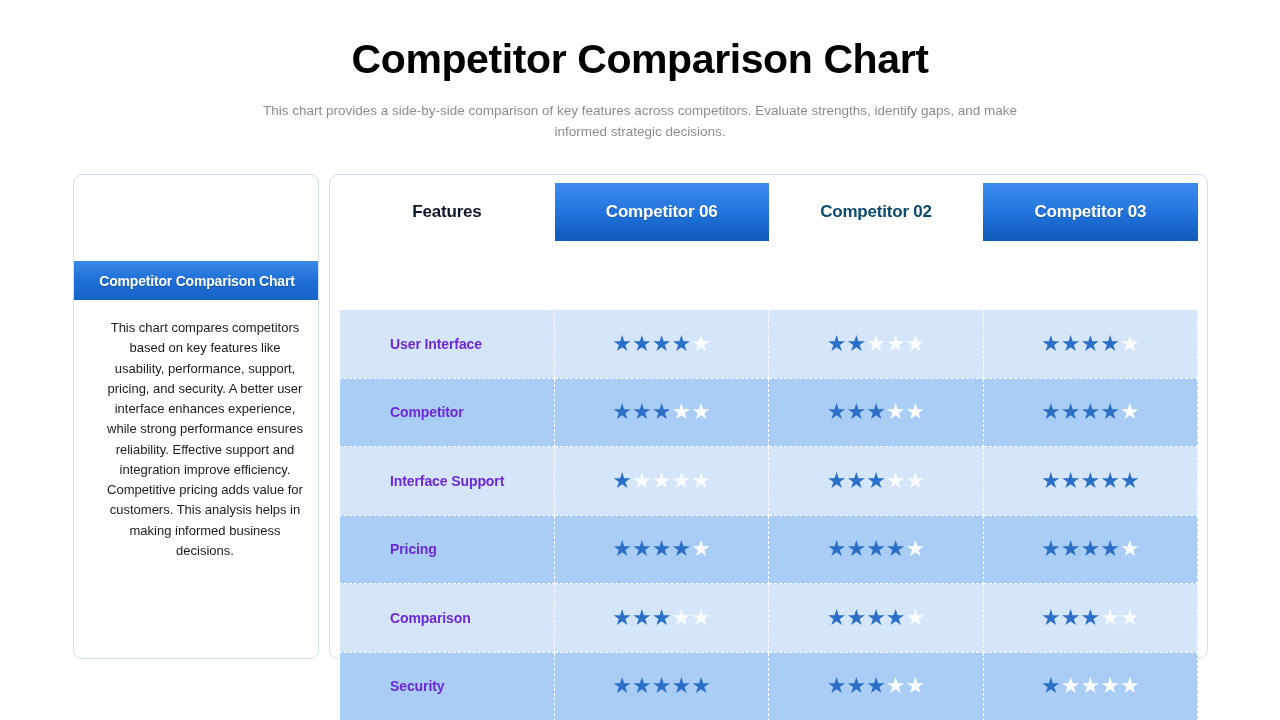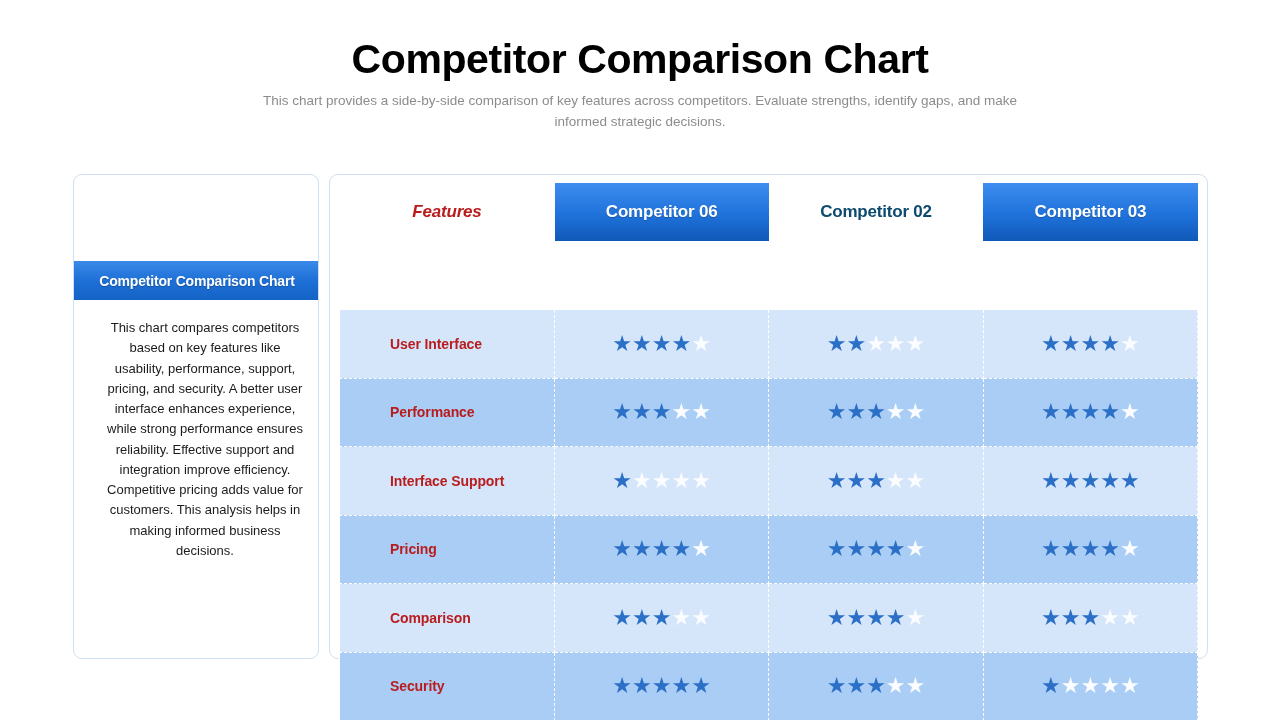--- a/index.html
+++ b/index.html
@@ -28,21 +28,21 @@
     text-align: center;
   }
   .slide-title {
     font-size: 41px;
     font-weight: bold;
     color: #000000;
     letter-spacing: -0.4px;
     line-height: 1.15;
   }
   .slide-subtitle {
-    margin: 8px auto 0 auto;
+    margin: 18px auto 0 auto;
     width: 790px;
     font-size: 13.5px;
     color: #8c8c8c;
     line-height: 1.55;
     font-weight: normal;
   }
 
   
   .side-panel {
     position: absolute;
@@ -108,24 +108,23 @@
   
   .cmp-table thead th {
     height: 58px;
     font-size: 17px;
     font-weight: bold;
     vertical-align: middle;
     letter-spacing: -0.2px;
   }
   th.col-features {
     background: #ffffff;
-    color: #b91c1c;
+    color: #0f172a;
     text-align: center;
     width: 215px;
-    font-style: italic;
   }
   th.hdr-plain {
     background: #ffffff;
     color: #0c4a6e;
     text-align: center;
   }
   th.hdr-filled {
     background: linear-gradient(180deg, #3d8df0 0%, #1f72da 55%, #1059b8 100%);
     color: #ffffff;
     text-align: center;
@@ -142,21 +141,21 @@
     border: 1px dashed #ffffff;
   }
   tr.row-light td { background: #d5e6fb; }
   tr.row-dark  td { background: #aacdf5; }
 
   td.feature-cell {
     text-align: left;
     padding-left: 50px;
     font-size: 14px;
     font-weight: bold;
-    color: #b91c1c;
+    color: #6d28d9;
     letter-spacing: -0.1px;
   }
   td.rating-cell { text-align: center; }
 
   .stars {
     display: inline-block;
     font-size: 22px;
     line-height: 1;
     letter-spacing: 0px;
     white-space: nowrap;
@@ -197,21 +196,21 @@
           <tr class="spacer-row">
             <td colspan="4"></td>
           </tr>
           <tr class="row-light">
             <td class="feature-cell">User Interface</td>
             <td class="rating-cell"><span class="stars"><span class="star on">★</span><span class="star on">★</span><span class="star on">★</span><span class="star on">★</span><span class="star off">★</span></span></td>
             <td class="rating-cell"><span class="stars"><span class="star on">★</span><span class="star on">★</span><span class="star off">★</span><span class="star off">★</span><span class="star off">★</span></span></td>
             <td class="rating-cell"><span class="stars"><span class="star on">★</span><span class="star on">★</span><span class="star on">★</span><span class="star on">★</span><span class="star off">★</span></span></td>
           </tr>
           <tr class="row-dark">
-            <td class="feature-cell">Performance</td>
+            <td class="feature-cell">Competitor</td>
             <td class="rating-cell"><span class="stars"><span class="star on">★</span><span class="star on">★</span><span class="star on">★</span><span class="star off">★</span><span class="star off">★</span></span></td>
             <td class="rating-cell"><span class="stars"><span class="star on">★</span><span class="star on">★</span><span class="star on">★</span><span class="star off">★</span><span class="star off">★</span></span></td>
             <td class="rating-cell"><span class="stars"><span class="star on">★</span><span class="star on">★</span><span class="star on">★</span><span class="star on">★</span><span class="star off">★</span></span></td>
           </tr>
           <tr class="row-light">
             <td class="feature-cell">Interface Support</td>
             <td class="rating-cell"><span class="stars"><span class="star on">★</span><span class="star off">★</span><span class="star off">★</span><span class="star off">★</span><span class="star off">★</span></span></td>
             <td class="rating-cell"><span class="stars"><span class="star on">★</span><span class="star on">★</span><span class="star on">★</span><span class="star off">★</span><span class="star off">★</span></span></td>
             <td class="rating-cell"><span class="stars"><span class="star on">★</span><span class="star on">★</span><span class="star on">★</span><span class="star on">★</span><span class="star on">★</span></span></td>
           </tr>

